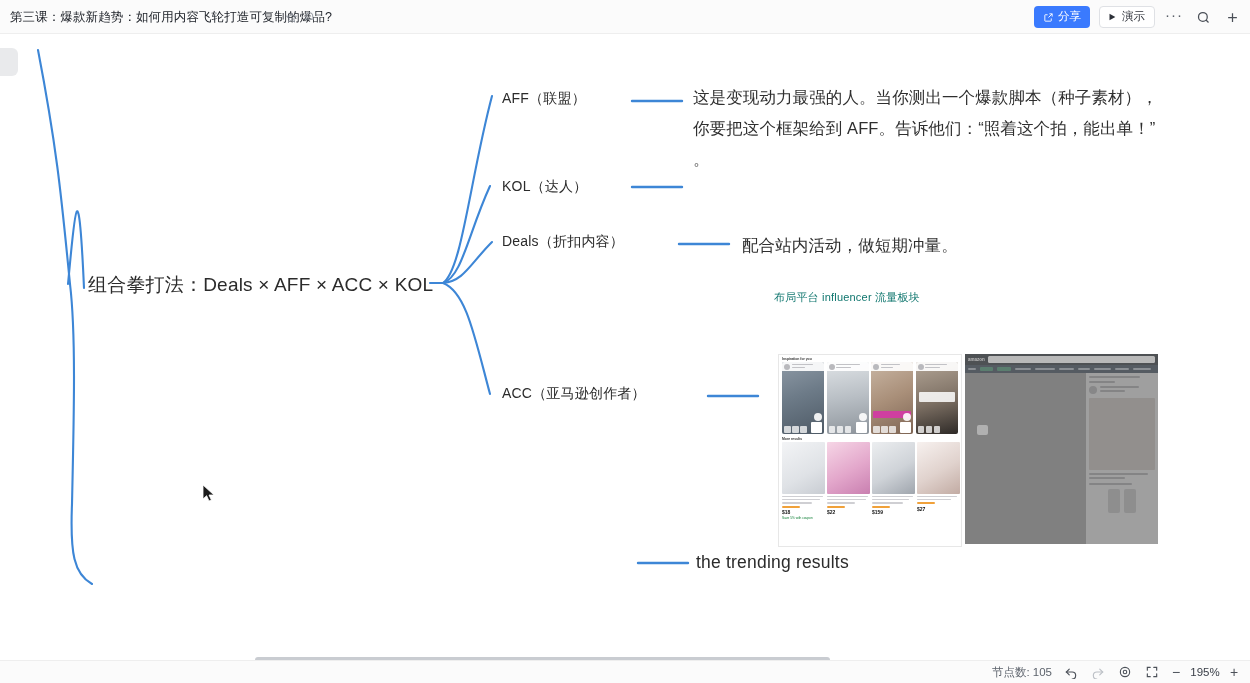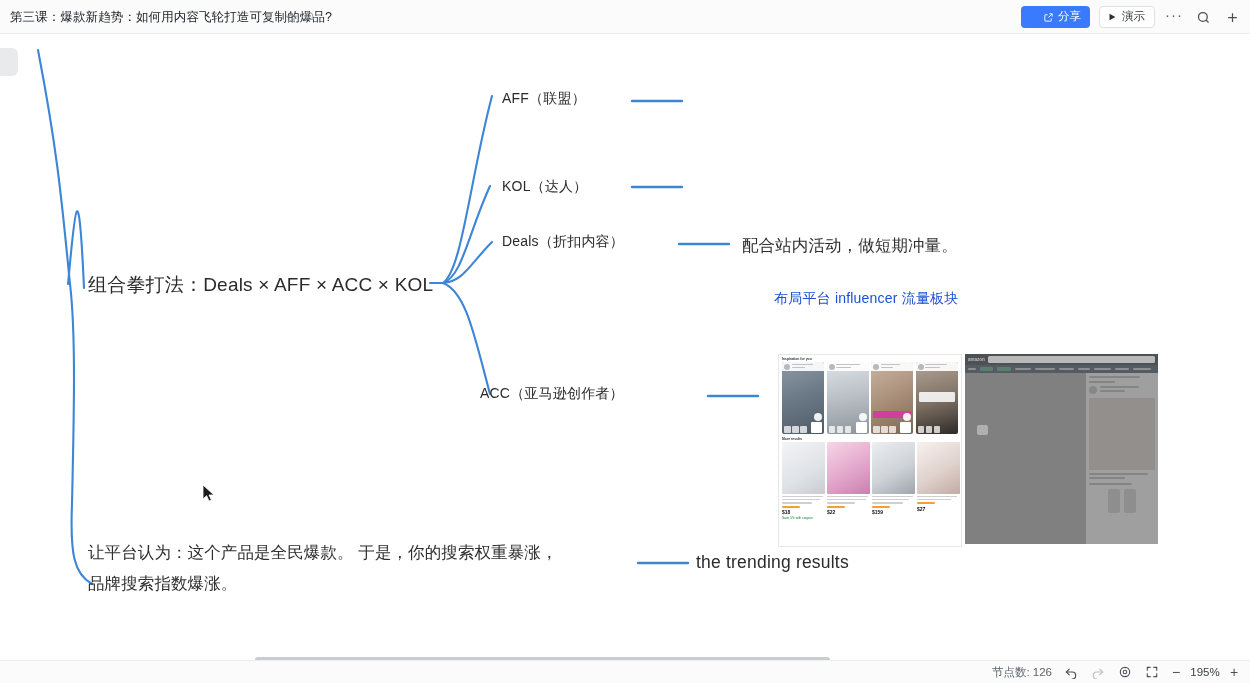--- a/index.html
+++ b/index.html
@@ -24,21 +24,21 @@
     position: absolute; top: 11px; width: 13px; height: 13px;
     color: #8b9099; display: flex; align-items: center; justify-content: center;
   }
   .title-icon svg { width: 13px; height: 13px; }
   .sub-meta {
     position: absolute; left: 2px; top: 28px;
     font-size: 11px; color: #a9aeb6; letter-spacing: .4px;
   }
   .tb-right { position: absolute; right: 8px; top: 0; height: 34px; display: flex; align-items: center; gap: 9px; }
   .btn-share {
-    height: 22px; padding: 0 9px 0 22px; border-radius: 4px; background: #3a7afe;
+    height: 22px; padding: 0 9px 0 9px; border-radius: 4px; background: #3a7afe;
     color: #fff; font-size: 11.5px; display: flex; align-items: center; gap: 4px;
     border: none; cursor: pointer; line-height: 1;
   }
   .btn-present {
     height: 22px; padding: 0 9px 0 7px; border-radius: 4px; background: #ffffff;
     color: #2c3038; font-size: 11.5px; display: flex; align-items: center; gap: 5px;
     border: 1px solid #dfe1e5; cursor: pointer; line-height: 1;
   }
   .tb-icon { width: 20px; height: 20px; display: flex; align-items: center; justify-content: center; color: #4a4f57; cursor: pointer; }
   .tb-icon svg { width: 15px; height: 15px; }
@@ -51,21 +51,21 @@
   }
 
   
   .canvas { position: absolute; top: 34px; left: 0; width: 1250px; height: 649px; background: #fff; overflow: hidden; }
   svg.links { position: absolute; top: 0; left: 0; width: 1250px; height: 649px; pointer-events: none; }
 
   .node { position: absolute; color: #2b2b2b; white-space: pre; }
   .node.topic { font-size: 14px; letter-spacing: .2px; }
   .node.desc { font-size: 16.5px; line-height: 31px; letter-spacing: .1px; color: #2f2f2f; }
   .node.hub { font-size: 19px; letter-spacing: .2px; }
-  .node.caption { font-size: 14px; letter-spacing: .2px; color: #1d4ed8; }
+  .node.caption { font-size: 11px; letter-spacing: .2px; color: #0f766e; }
   .node.latin { font-size: 17.5px; letter-spacing: .2px; color: #2b2b2b; }
 
   
   .shot { position: absolute; overflow: hidden; background: #fff; }
   .shot-inspire { left: 778px; top: 320px; width: 184px; height: 193px; border: 1px solid #e7e7e7; }
   .shot-amz { left: 965px; top: 320px; width: 193px; height: 190px; background: #808080; }
 
   .ins-head { font-size: 3.4px; color: #333; padding: 2px 3px 1px; font-weight: bold; }
   .ins-row { display: flex; gap: 2.5px; padding: 0 3px; }
   .vcard { width: 42px; height: 72px; border-radius: 2px; position: relative; overflow: hidden; flex: 0 0 auto; }
@@ -197,31 +197,32 @@
         <line x1="632" y1="153" x2="682" y2="153"></line>
         <line x1="679" y1="210" x2="729" y2="210"></line>
         <line x1="708" y1="362" x2="758" y2="362"></line>
         <line x1="638" y1="529" x2="688" y2="529"></line>
       </g>
     </svg>
 
     <div class="node hub" style="left:88px; top:238px;">组合拳打法：Deals × AFF × ACC × KOL</div>
 
     <div class="node topic" style="left:502px; top:56px;">AFF（联盟）</div>
+    <div class="node desc" style="left:693px; top:48px; width:545px;">这是变现动力最强的人。当你测出一个爆款脚本（种子素材），
+你要把这个框架给到 AFF。告诉他们：“照着这个拍，能出单！”
+。</div>
 
     <div class="node topic" style="left:502px; top:144px;">KOL（达人）</div>
 
     <div class="node desc" style="left:742px; top:196px; width:330px;">配合站内活动，做短期冲量。</div>
     <div class="node topic" style="left:502px; top:199px;">Deals（折扣内容）</div>
 
-    <div class="node topic" style="left:480px; top:351px;">ACC（亚马逊创作者）</div>
+    <div class="node topic" style="left:502px; top:351px;">ACC（亚马逊创作者）</div>
     <div class="node caption" style="left:774px; top:256px;">布局平台 influencer 流量板块</div>
 
-    <div class="node desc" style="left:88px; top:503px; width:540px;">让平台认为：这个产品是全民爆款。 于是，你的搜索权重暴涨，
-品牌搜索指数爆涨。</div>
     <div class="node latin" style="left:696px; top:518px;">the trending results</div>
 
     <div class="shot shot-inspire">
       <div class="ins-head">Inspiration for you</div>
       <div class="ins-row">
         <div class="vcard" style="background:linear-gradient(160deg,#8e9aa6 0%,#6d7b88 45%,#4e5a66 100%);">
           <div class="vtop">
               <div class="vav"></div>
               <div class="vlines">
                 <div class="vl" style="width:70%"></div>
@@ -368,21 +369,21 @@
     <div class="cursor-main">
       <svg width="13" height="18" viewBox="0 0 13 18">
           <polygon points="0,0 0,14 3.6,10.7 6,16 8.4,15 6,10 11,10" fill="#1b1b1b" stroke="#fff" stroke-width=".8"></polygon>
         </svg>
     </div>
   </div>
 
   <div class="hscroll"></div>
 
   <div class="statusbar">
-    <div class="sb-text">节点数: 126</div>
+    <div class="sb-text">节点数: 105</div>
     <div class="sb-icon">
       <svg viewBox="0 0 24 24" fill="none" stroke="currentColor" stroke-width="2" stroke-linecap="round">
           <path d="M9 7L4 12l5 5"></path>
           <path d="M4 12h10a6 6 0 0 1 0 12"></path>
         </svg>
     </div>
     <div class="sb-icon dim">
       <svg viewBox="0 0 24 24" fill="none" stroke="currentColor" stroke-width="2" stroke-linecap="round">
           <path d="M15 7l5 5-5 5"></path>
           <path d="M20 12H10a6 6 0 0 0 0 12"></path>

